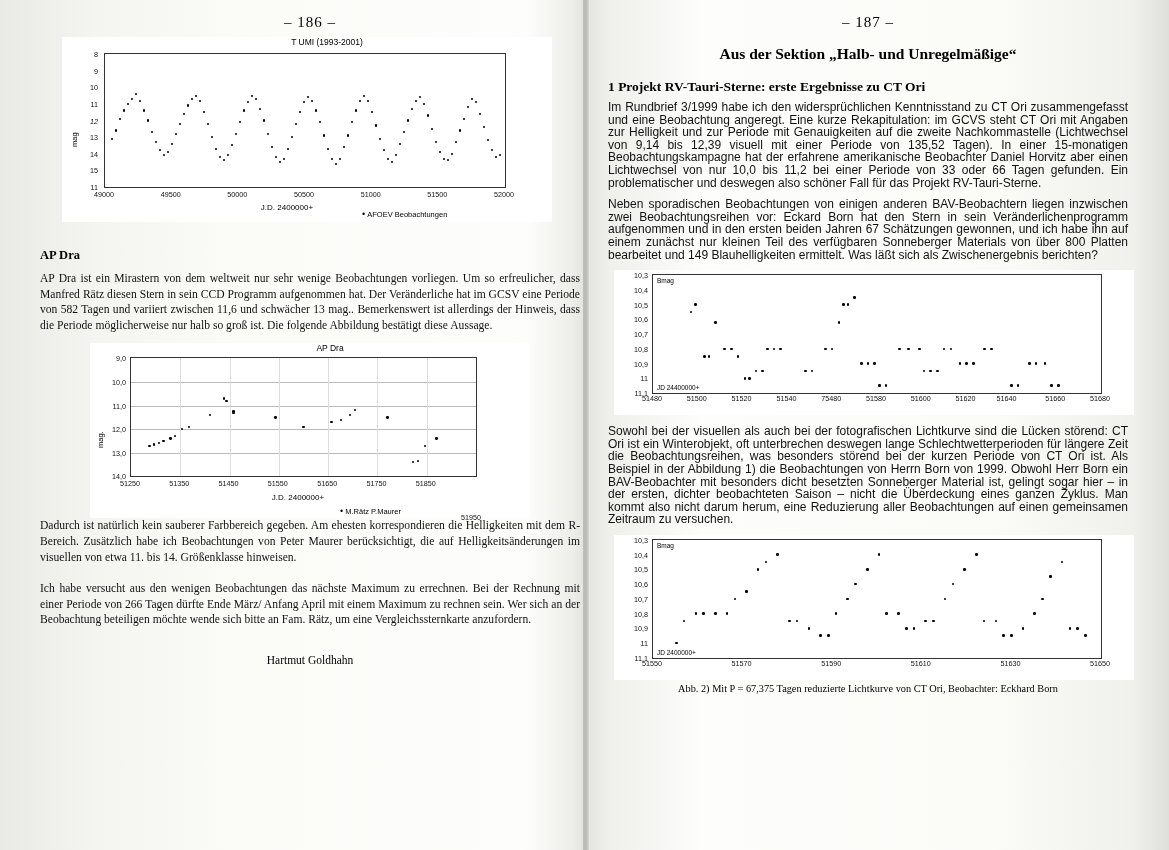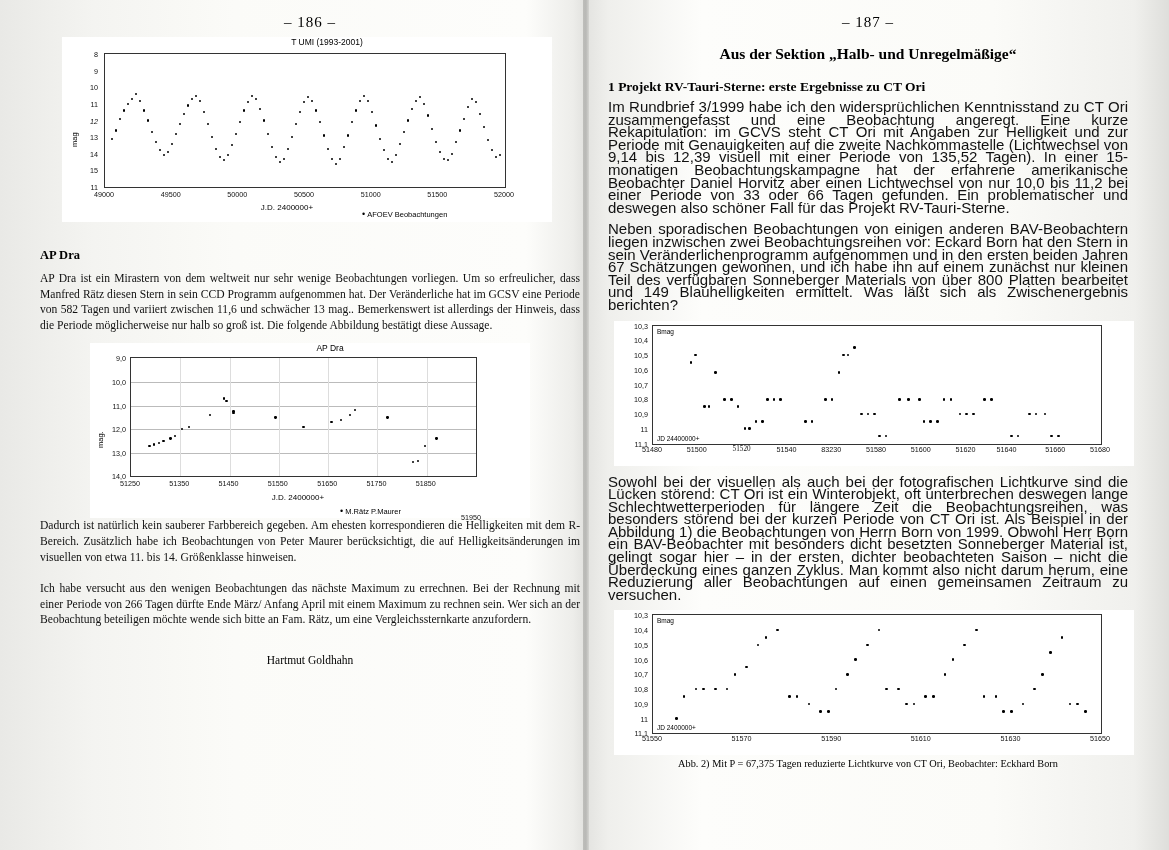--- a/index.html
+++ b/index.html
@@ -22,21 +22,21 @@
   .rightpage{position:absolute;left:608px;top:14px;width:520px;height:820px;}
 
   .pagenum{text-align:center;font-size:15px;letter-spacing:1px;margin-bottom:6px;}
   .section-title{
     text-align:center;font-weight:bold;font-size:15.5px;
     font-family:"Liberation Serif", serif;margin:14px 0 16px 0;
   }
   .art-title{font-weight:bold;font-size:13.5px;margin:0 0 6px 0;}
   p.body{
     font-family:"Liberation Sans", sans-serif;
-    font-size:15px;line-height:12.6px;text-align:justify;
+    font-size:12px;line-height:12.6px;text-align:justify;
     margin:0 0 9px 0;color:#111;
   }
   .leftpage p.body{
     font-family:"Liberation Serif", serif;
     font-size:11.6px;line-height:15.6px;
   }
   .sub-head{font-weight:bold;font-size:12.5px;margin:6px 0 8px 0;}
   .sig{text-align:center;font-size:11.5px;margin-top:26px;}
   .caption{font-size:10.3px;text-align:center;margin-top:3px;font-family:"Liberation Serif",serif;}
 
@@ -355,23 +355,23 @@
           <div class="tick" style="left: 8px; top: 45.25px; text-align: right; width: 26px;">10,6</div>
           <div class="tick" style="left: 8px; top: 60px; text-align: right; width: 26px;">10,7</div>
           <div class="tick" style="left: 8px; top: 74.75px; text-align: right; width: 26px;">10,8</div>
           <div class="tick" style="left: 8px; top: 89.5px; text-align: right; width: 26px;">10,9</div>
           <div class="tick" style="left: 8px; top: 104.25px; text-align: right; width: 26px;">11</div>
           <div class="tick" style="left: 8px; top: 119px; text-align: right; width: 26px;">11,1</div>
         </div>
       <div id="c3xt">
           <div class="tick" style="top: 124px; left: 24px; width: 28px; text-align: center;">51480</div>
           <div class="tick" style="top: 124px; left: 68.8px; width: 28px; text-align: center;">51500</div>
-          <div class="tick" style="top: 124px; left: 113.6px; width: 28px; text-align: center; font-family: Liberation Serif, serif;">51520</div>
+          <div class="tick" style="top: 124px; left: 113.6px; width: 28px; text-align: center;">51520</div>
           <div class="tick" style="top: 124px; left: 158.4px; width: 28px; text-align: center;">51540</div>
-          <div class="tick" style="top: 124px; left: 203.2px; width: 28px; text-align: center;">83230</div>
+          <div class="tick" style="top: 124px; left: 203.2px; width: 28px; text-align: center;">75480</div>
           <div class="tick" style="top: 124px; left: 248px; width: 28px; text-align: center;">51580</div>
           <div class="tick" style="top: 124px; left: 292.8px; width: 28px; text-align: center;">51600</div>
           <div class="tick" style="top: 124px; left: 337.6px; width: 28px; text-align: center;">51620</div>
           <div class="tick" style="top: 124px; left: 382.4px; width: 28px; text-align: left;">51640</div>
           <div class="tick" style="top: 124px; left: 427.2px; width: 28px; text-align: center;">51660</div>
           <div class="tick" style="top: 124px; left: 472px; width: 28px; text-align: center;">51680</div>
         </div>
     </div>
 
     <p class="body" style="margin-top:10px;">Sowohl bei der visuellen als auch bei der fotografischen Lichtkurve sind die Lücken störend: CT Ori ist ein Winterobjekt, oft unterbrechen deswegen lange Schlechtwetterperioden für längere Zeit die Beobachtungsreihen, was besonders störend bei der kurzen Periode von CT Ori ist. Als Beispiel in der Abbildung 1) die Beobachtungen von Herrn Born von 1999. Obwohl Herr Born ein BAV-Beobachter mit besonders dicht besetzten Sonneberger Material ist, gelingt sogar hier – in der ersten, dichter beobachteten Saison – nicht die Überdeckung eines ganzen Zyklus. Man kommt also nicht darum herum, eine Reduzierung aller Beobachtungen auf einen gemeinsamen Zeitraum zu versuchen.</p>

